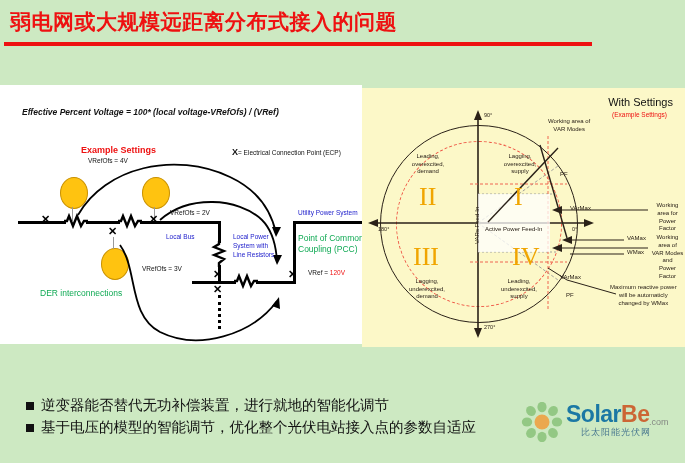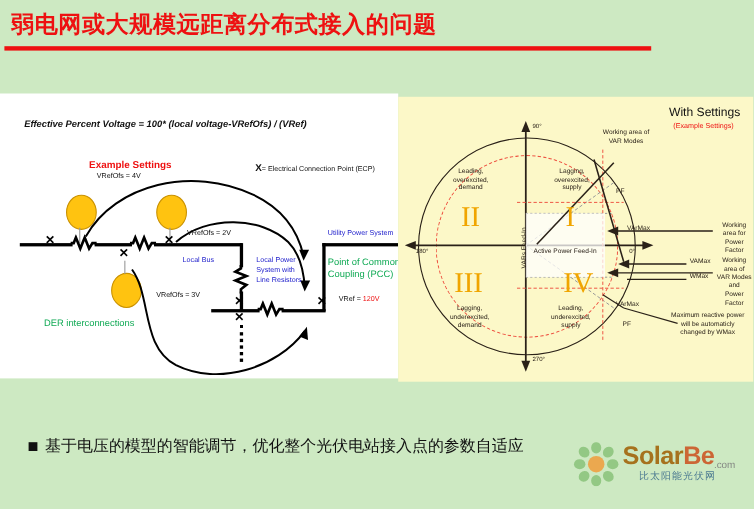--- a/index.html
+++ b/index.html
@@ -77,21 +77,21 @@
   .bullets{position:absolute;left:26px;top:396px;}
   .bullet{display:flex;align-items:center;margin-bottom:3px;}
   .bsq{width:8px;height:8px;background:#111;margin-right:7px;flex:none;}
   .btext{font-size:14.5px;color:#111;white-space:nowrap;}
 
   
   .wm{position:absolute;left:521px;top:398px;width:160px;height:50px;opacity:.88;}
   .wm-flower{position:absolute;left:0;top:4px;width:42px;height:40px;}
   .wm-text{position:absolute;left:45px;top:5px;font-size:23px;font-weight:bold;
            letter-spacing:-.5px;line-height:1;}
-  .wm-s{color:#a16207;}
+  .wm-s{color:#0369a1;}
   .wm-b{color:#cc5522;}
   .wm-com{position:absolute;left:128px;top:19px;font-size:9px;color:#7a7a7a;}
   .wm-cn{position:absolute;left:60px;top:28px;font-size:9px;color:#3a6b8a;letter-spacing:1px;}
 </style>
 </head>
 <body>
 
 <div class="slide">
 
   <div class="title">弱电网或大规模远距离分布式接入的问题</div>
@@ -288,20 +288,24 @@
     <div class="rlabel" style="left:198px;top:83px;">PF</div>
     <div class="rlabel" style="left:204px;top:204px;">PF</div>
     <div class="rlabel" style="left:248px;top:196px;text-align:center;">
       <div>Maximum reactive power</div>
       <div>will be automaticly</div>
       <div>changed by WMax</div>
     </div>
   </div>
 
   <div class="bullets">
+    <div class="bullet">
+      <span class="bsq"></span>
+      <span class="btext">逆变器能否替代无功补偿装置，进行就地的智能化调节</span>
+    </div>
     <div class="bullet">
       <span class="bsq"></span>
       <span class="btext">基于电压的模型的智能调节，优化整个光伏电站接入点的参数自适应</span>
     </div>
   </div>
 
   <div class="wm">
     <svg class="wm-flower" viewBox="0 0 42 40">
       <g fill="#8cc47c">
         <ellipse cx="21" cy="5" rx="4.6" ry="5.2"></ellipse>

